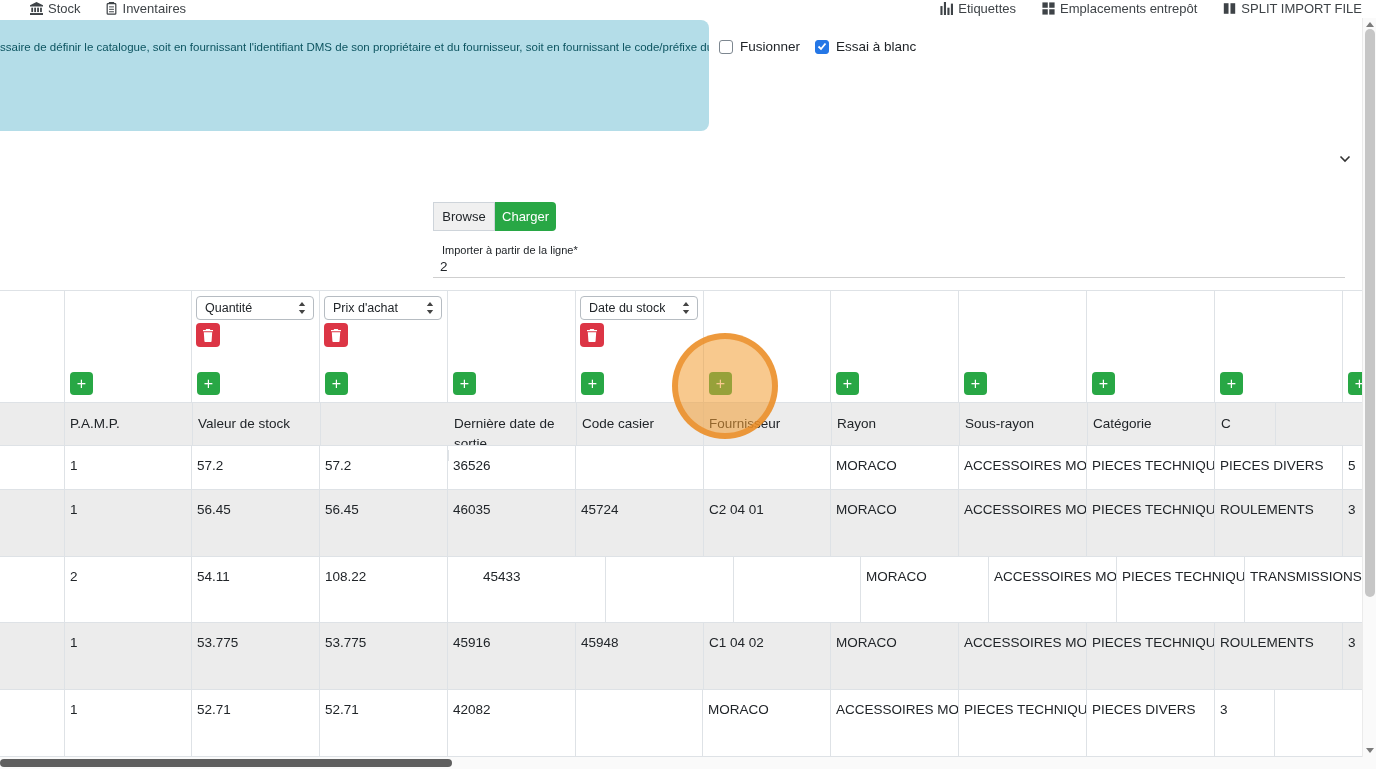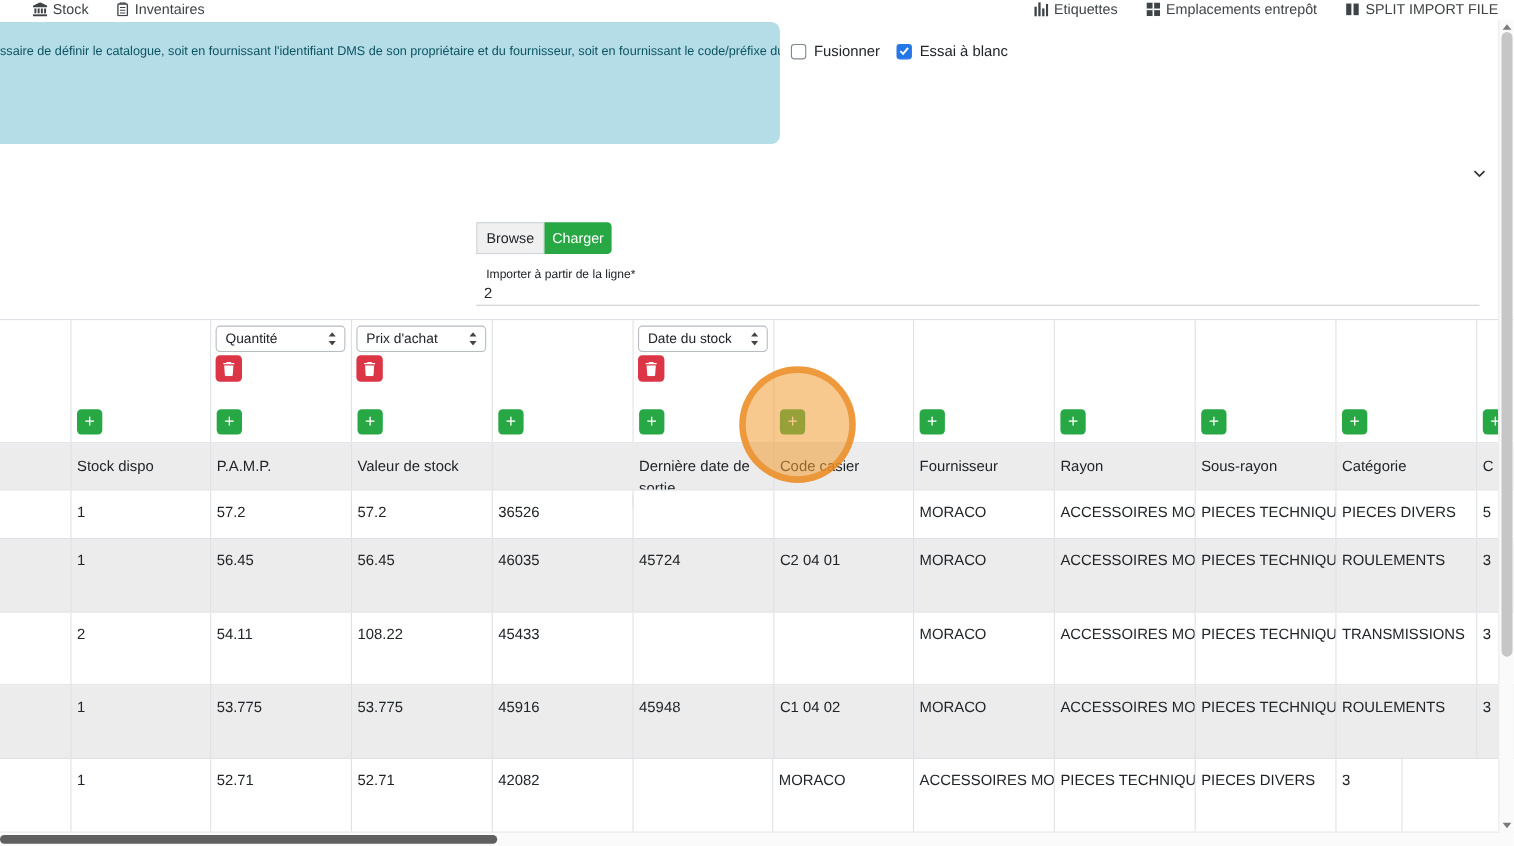--- a/index.html
+++ b/index.html
@@ -243,21 +243,20 @@
       </div>
       <div class="tcell" style="width: 128px;">
         <div class="plus-btn">+</div>
       </div>
       <div class="tcell" style="width: 60px;">
         <div class="plus-btn">+</div>
       </div>
     </div>
     <div class="trow header-row">
       <div class="tcell th" style="width: 65px;"></div>
-      <div class="tcell th" style="width: 127px;">Stock dispo</div>
       <div class="tcell th" style="width: 128px;">P.A.M.P.</div>
       <div class="tcell th" style="width: 128px;">Valeur de stock</div>
       <div class="tcell th" style="width: 128px; margin-top: 47px;">Dernière date d'entrée</div>
       <div class="tcell th" style="width: 128px;">Dernière date de sortie</div>
       <div class="tcell th" style="width: 127px;">Code casier</div>
       <div class="tcell th" style="width: 128px;">Fournisseur</div>
       <div class="tcell th" style="width: 128px;">Rayon</div>
       <div class="tcell th" style="width: 128px;">Sous-rayon</div>
       <div class="tcell th" style="width: 128px;">Catégorie</div>
       <div class="tcell th" style="width: 60px;">C</div>
@@ -288,21 +287,21 @@
       <div class="tcell td" style="width: 128px;">ACCESSOIRES MOTO</div>
       <div class="tcell td" style="width: 128px;">PIECES TECHNIQUES</div>
       <div class="tcell td" style="width: 128px;">ROULEMENTS</div>
       <div class="tcell td" style="width: 60px;">3</div>
     </div>
     <div class="trow data-row" style="height: 66px;">
       <div class="tcell td" style="width: 65px;"></div>
       <div class="tcell td" style="width: 127px;">2</div>
       <div class="tcell td" style="width: 128px;">54.11</div>
       <div class="tcell td" style="width: 128px;">108.22</div>
-      <div class="tcell td" style="width: 128px;">45433</div>
+      <div class="tcell td" style="width: 128px; margin-left: 30px;">45433</div>
       <div class="tcell td" style="width: 128px;"></div>
       <div class="tcell td" style="width: 127px;"></div>
       <div class="tcell td" style="width: 128px;">MORACO</div>
       <div class="tcell td" style="width: 128px;">ACCESSOIRES MOTO</div>
       <div class="tcell td" style="width: 128px;">PIECES TECHNIQUES</div>
       <div class="tcell td" style="width: 128px;">TRANSMISSIONS</div>
       <div class="tcell td" style="width: 60px;">3</div>
     </div>
     <div class="trow data-row striped" style="height: 67px;">
       <div class="tcell td" style="width: 65px;"></div>

